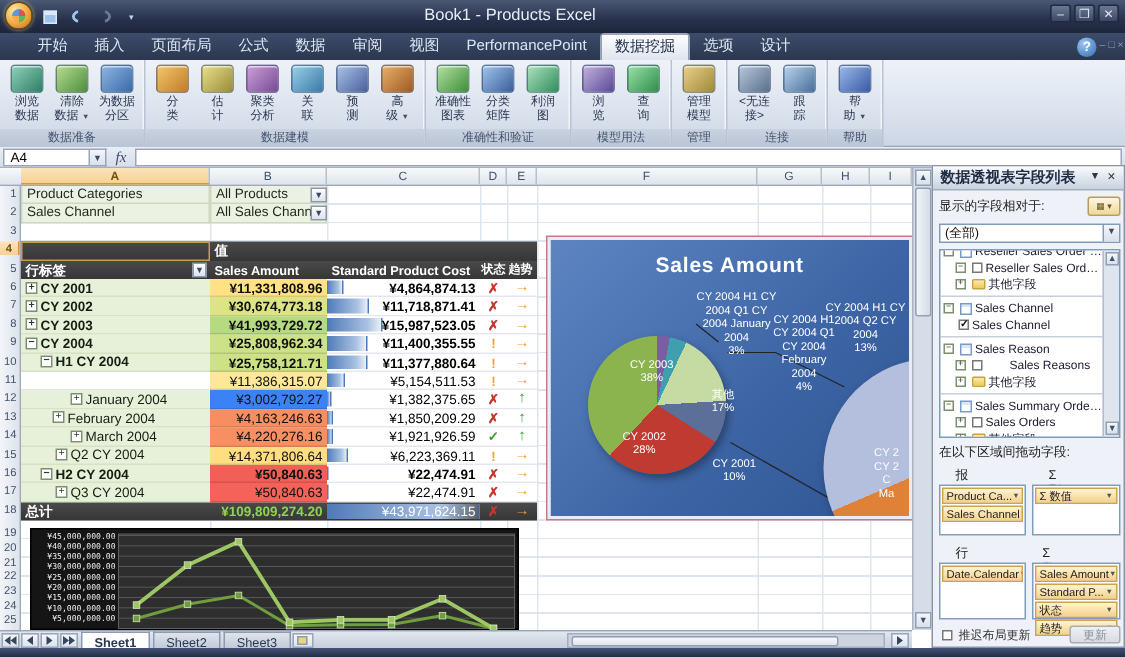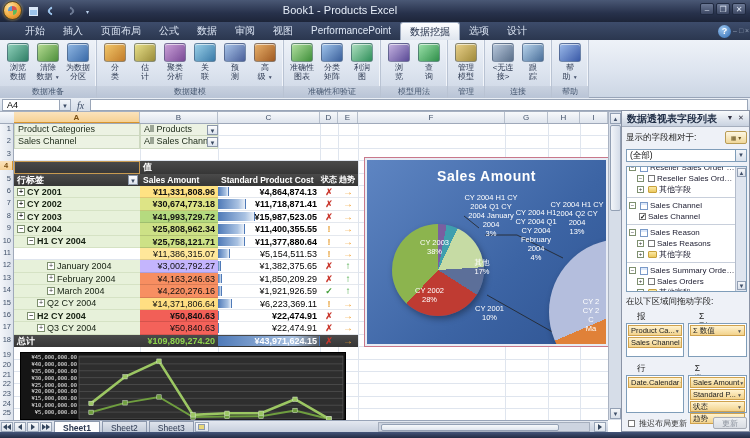--- a/index.html
+++ b/index.html
@@ -407,28 +407,28 @@
       <div class="pcell costcell" style="left: 218px; top: 248px; width: 102px; height: 12.4px; position: absolute;">
         <div class="dbar" style="width: 12%;"></div>
         <div class="costtx">¥5,154,511.53</div>
       </div>
       <div class="pcell iconcell st-warn" style="left: 320px; top: 248px; width: 18px; height: 12.4px;">!</div>
       <div class="pcell iconcell tr-right" style="left: 338px; top: 248px; width: 20px; height: 12.4px;">→</div>
       <div class="pcell rowlab" style="left: 14px; top: 260.4px; width: 126px; height: 12.4px; padding-left: 33px;">
         <span class="expbox">+</span>
         <span>January 2004</span>
       </div>
-      <div class="pcell salecell" style="left: 140px; top: 260.4px; width: 78px; height: 12.4px; background: #c4b5fd;">¥3,002,792.27</div>
+      <div class="pcell salecell" style="left: 140px; top: 260.4px; width: 78px; height: 12.4px; background: #3b82f6;">¥3,002,792.27</div>
       <div class="pcell costcell" style="left: 218px; top: 260.4px; width: 102px; height: 12.4px; position: absolute;">
         <div class="dbar" style="width: 3%;"></div>
         <div class="costtx">¥1,382,375.65</div>
       </div>
       <div class="pcell iconcell st-x" style="left: 320px; top: 260.4px; width: 18px; height: 12.4px;">✗</div>
       <div class="pcell iconcell tr-up" style="left: 338px; top: 260.4px; width: 20px; height: 12.4px;">↑</div>
-      <div class="pcell rowlab" style="left: 14px; top: 272.8px; width: 126px; height: 12.4px; padding-left: 33px;">
+      <div class="pcell rowlab" style="left: 14px; top: 272.8px; width: 126px; height: 12.4px; padding-left: 21px;">
         <span class="expbox">+</span>
         <span>February 2004</span>
       </div>
       <div class="pcell salecell" style="left: 140px; top: 272.8px; width: 78px; height: 12.4px; background: rgb(247, 142, 97);">¥4,163,246.63</div>
       <div class="pcell costcell" style="left: 218px; top: 272.8px; width: 102px; height: 12.4px; position: absolute;">
         <div class="dbar" style="width: 4%;"></div>
         <div class="costtx">¥1,850,209.29</div>
       </div>
       <div class="pcell iconcell st-x" style="left: 320px; top: 272.8px; width: 18px; height: 12.4px;">✗</div>
       <div class="pcell iconcell tr-up" style="left: 338px; top: 272.8px; width: 20px; height: 12.4px;">↑</div>
@@ -473,21 +473,21 @@
       <div class="pcell costcell" style="left: 218px; top: 322.4px; width: 102px; height: 12.4px; position: absolute;">
         <div class="dbar" style="width: 1%;"></div>
         <div class="costtx">¥22,474.91</div>
       </div>
       <div class="pcell iconcell st-x" style="left: 320px; top: 322.4px; width: 18px; height: 12.4px;">✗</div>
       <div class="pcell iconcell tr-right" style="left: 338px; top: 322.4px; width: 20px; height: 12.4px;">→</div>
       <div class="pcell dkhdr" style="left: 14px; top: 334.8px; width: 126px; height: 12.4px;">总计</div>
       <div class="pcell dkhdr" style="left: 140px; top: 334.8px; width: 78px; height: 12.4px; text-align: right; color: rgb(143, 212, 78);">¥109,809,274.20</div>
       <div class="pcell dkhdr" style="left: 218px; top: 334.8px; width: 102px; height: 12.4px;">
         <div class="dbar" style="width: 100%; top: 1px; bottom: 1px;"></div>
-        <div class="costtx" style="color: rgb(255, 255, 255); font-weight: bold;">¥43,971,624.15</div>
+        <div class="costtx" style="color: rgb(255, 255, 255); font-weight: normal;">¥43,971,624.15</div>
       </div>
       <div class="pcell dkhdr st-x" style="left: 320px; top: 334.8px; width: 18px; height: 12.4px; text-align: center;">✗</div>
       <div class="pcell dkhdr tr-right" style="left: 338px; top: 334.8px; width: 20px; height: 12.4px; text-align: center;">→</div>
     </div>
 
   <div id="pie" class="abs">
     <div id="pietitle" class="abs">Sales Amount</div>
     <svg class="leader" width="243" height="188">
       <polyline points="112,68 97,56" fill="none" stroke="#222" stroke-width="0.8"></polyline>
       <polyline points="118,75 150,75 196,98" fill="none" stroke="#222" stroke-width="0.8"></polyline>
@@ -660,21 +660,21 @@
           </div>
           <div class="tsep"></div>
           <div class="titem">
             <span class="expbox">−</span>
             <span class="tbl-icon"></span>
             <span style="overflow: hidden; text-overflow: ellipsis;">Sales Reason</span>
           </div>
           <div class="titem" style="padding-left: 10px;">
             <span class="expbox">+</span>
             <span class="cbox"></span>
-            <span style="overflow: hidden; text-overflow: ellipsis;">Sales Reasons</span>
+            <span style="overflow: hidden; text-overflow: ellipsis; margin-left: 16px;">Sales Reasons</span>
           </div>
           <div class="titem" style="padding-left: 10px;">
             <span class="expbox">+</span>
             <span class="fold-icon"></span>
             <span style="overflow: hidden; text-overflow: ellipsis;">其他字段</span>
           </div>
           <div class="tsep"></div>
           <div class="titem">
             <span class="expbox">−</span>
             <span class="tbl-icon"></span>

